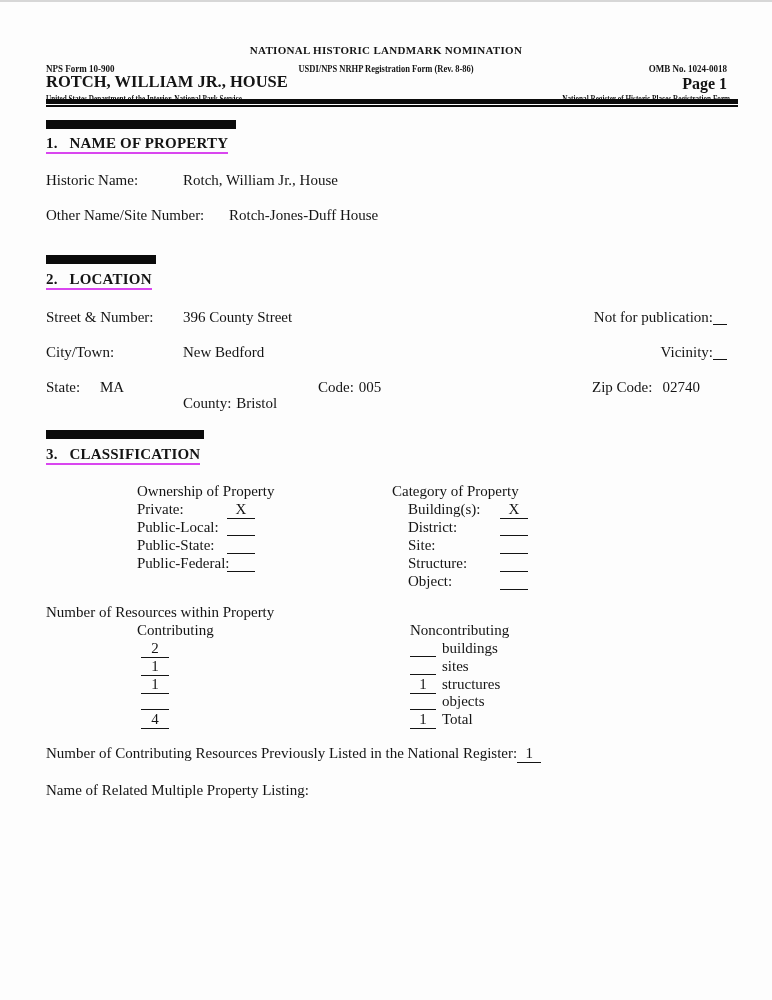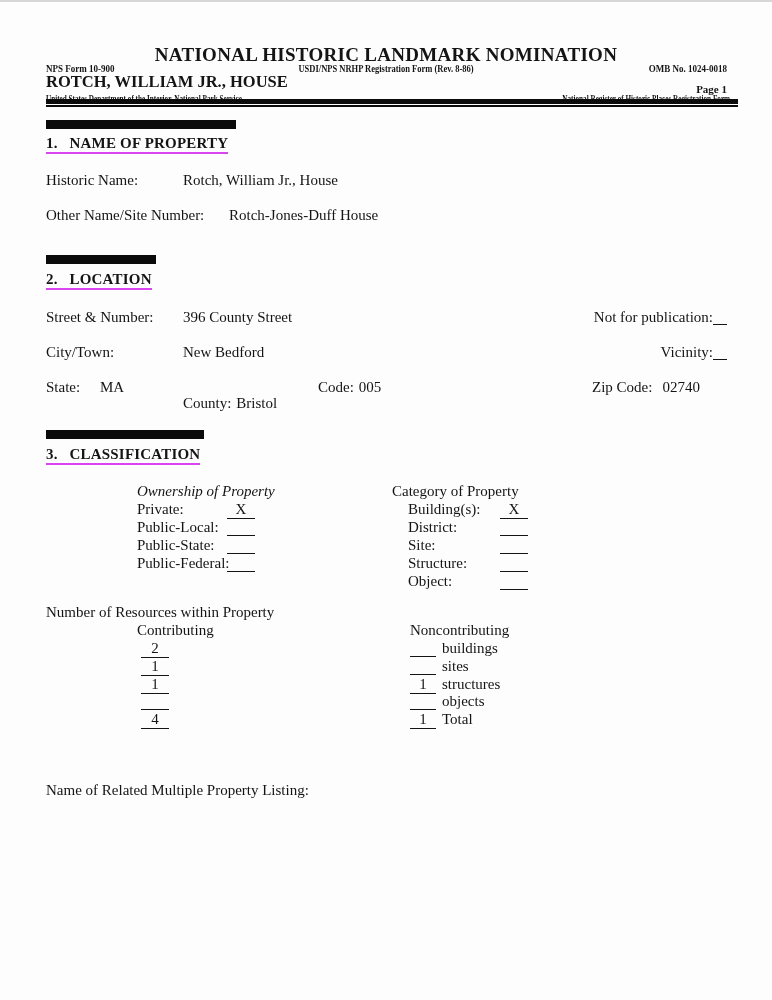--- a/index.html
+++ b/index.html
@@ -8,21 +8,21 @@
     width:772px;
     height:1000px;
     background:#fdfdfd;
     font-family:"Liberation Serif", serif;
     color:#141414;
     overflow:hidden;
   }
   .scanline{position:absolute;top:0;left:0;width:772px;height:2px;background:#d7d7d7;}
   .ln{position:absolute;font-size:15px;line-height:1.15;white-space:pre;}
   .b{font-weight:bold;}
-  .title{top:44px;left:0;width:772px;text-align:center;font-size:19px;font-weight:bold;letter-spacing:.3px;}
+  .title{top:44px;left:0;width:772px;text-align:center;font-size:11px;font-weight:bold;letter-spacing:.3px;}
   .hdr-small{font-size:10px;line-height:1.1;}
   .cond-l{display:inline-block;transform:scaleX(.72);transform-origin:left center;font-weight:bold;font-size:10px;white-space:pre;}
   .cond-r{display:inline-block;transform:scaleX(.72);transform-origin:right center;font-weight:bold;font-size:10px;white-space:pre;}
   .cond-c{display:inline-block;transform:scaleX(.85);transform-origin:center center;font-weight:bold;white-space:pre;}
   .cond-omb{display:inline-block;transform:scaleX(.9);transform-origin:right center;font-weight:bold;white-space:pre;}
   .rt{text-align:right;}
   .rule-thick{position:absolute;left:46px;width:692px;height:5px;background:#0b0b0b;}
   .rule-thin{position:absolute;left:46px;width:692px;height:2px;background:#0b0b0b;}
   .bar{position:absolute;height:9px;background:#0b0b0b;}
   .sec{position:absolute;font-size:15px;font-weight:bold;letter-spacing:.2px;white-space:pre;}
@@ -56,21 +56,21 @@
 
   <div class="scanline"></div>
 
   <div class="ln title">NATIONAL HISTORIC LANDMARK NOMINATION</div>
 
   <div class="ln hdr-small" style="top:63px;left:46px;"><span class="cond-omb" style="transform-origin:left center;">NPS Form 10-900</span></div>
   <div class="ln hdr-small" style="top:63px;left:0;width:772px;text-align:center;"><span class="cond-c">USDI/NPS NRHP Registration Form (Rev. 8-86)</span></div>
   <div class="ln hdr-small rt" style="top:63px;right:45px;"><span class="cond-omb">OMB No. 1024-0018</span></div>
 
   <div class="ln b" style="top:73px;left:46px;font-size:16.5px;">ROTCH, WILLIAM JR., HOUSE</div>
-  <div class="ln b rt" style="top:75px;right:45px;font-size:11px;margin-top:8px;">Page 1</div>
+  <div class="ln b rt" style="top:75px;right:45px;font-size:16px;">Page 1</div>
 
   <div class="ln" style="top:89px;left:46px;"><span class="cond-l">United States Department of the Interior, National Park Service</span></div>
   <div class="ln rt" style="top:89px;right:42px;"><span class="cond-r">National Register of Historic Places Registration Form</span></div>
 
   <div class="rule-thick" style="top:99px;"></div>
   <div class="rule-thin" style="top:105px;"></div>
 
   <div class="bar" style="top:120px;left:46px;width:190px;"></div>
   <div class="sec" style="top:135px;left:46px;"><span>1.   NAME OF PROPERTY</span></div>
 
@@ -92,21 +92,21 @@
   <div class="ln rt" style="top:344px;right:45px;text-align:right;"><span>Vicinity:</span><span class="sblank"></span></div>
 
   <div class="ln" style="top:379px;left:46px;"><span style="display:inline-block;width:54px;">State:</span><span>MA</span></div>
   <div class="ln" style="top:379px;left:183px;margin-top:16px;"><span>County:</span><span class="gap5">Bristol</span></div>
   <div class="ln" style="top:379px;left:318px;"><span>Code:</span><span class="gap5">005</span></div>
   <div class="ln" style="top:379px;left:592px;"><span>Zip Code:</span><span class="gap10">02740</span></div>
 
   <div class="bar" style="top:430px;left:46px;width:158px;"></div>
   <div class="sec" style="top:446px;left:46px;"><span>3.   CLASSIFICATION</span></div>
 
-  <div class="ln" style="top:483px;left:137px;font-style:italic;">Ownership of Property</div>
+  <div class="ln" style="top:483px;left:137px;">Ownership of Property</div>
   <div class="ln" style="top:501px;left:137px;"><span class="lbl90">Private:</span><span class="xval">X</span></div>
   <div class="ln" style="top:519px;left:137px;"><span class="lbl90">Public-Local:</span><span class="xval"></span></div>
   <div class="ln" style="top:537px;left:137px;"><span class="lbl90">Public-State:</span><span class="xval"></span></div>
   <div class="ln" style="top:555px;left:137px;"><span class="lbl90">Public-Federal:</span><span class="xval"></span></div>
 
   <div class="ln" style="top:483px;left:392px;">Category of Property</div>
   <div class="ln" style="top:501px;left:408px;"><span class="lbl92">Building(s):</span><span class="xval">X</span></div>
   <div class="ln" style="top:519px;left:408px;"><span class="lbl92">District:</span><span class="xval"></span></div>
   <div class="ln" style="top:537px;left:408px;"><span class="lbl92">Site:</span><span class="xval"></span></div>
   <div class="ln" style="top:555px;left:408px;"><span class="lbl92">Structure:</span><span class="xval"></span></div>
@@ -121,16 +121,17 @@
   <div class="ln" style="top:676px;left:141px;"><span class="xval">1</span></div>
   <div class="ln" style="top:693px;left:141px;"><span class="xval"></span></div>
   <div class="ln" style="top:711px;left:141px;"><span class="xval">4</span></div>
 
   <div class="ln" style="top:640px;left:410px;"><span class="xval" style="min-width:22px;"></span><span class="ncword">buildings</span></div>
   <div class="ln" style="top:658px;left:410px;"><span class="xval" style="min-width:22px;"></span><span class="ncword">sites</span></div>
   <div class="ln" style="top:676px;left:410px;"><span class="xval" style="min-width:22px;">1</span><span class="ncword">structures</span></div>
   <div class="ln" style="top:693px;left:410px;"><span class="xval" style="min-width:22px;"></span><span class="ncword">objects</span></div>
   <div class="ln" style="top:711px;left:410px;"><span class="xval" style="min-width:22px;">1</span><span class="ncword">Total</span></div>
 
+  <div class="ln" style="top:745px;left:46px;"><span>Number of Contributing Resources Previously Listed in the National Register:</span><span class="xval" style="min-width:20px;">1</span></div>
 
   <div class="ln" style="top:782px;left:46px;">Name of Related Multiple Property Listing:</div>
 
 </div>
 
 </body></html>

